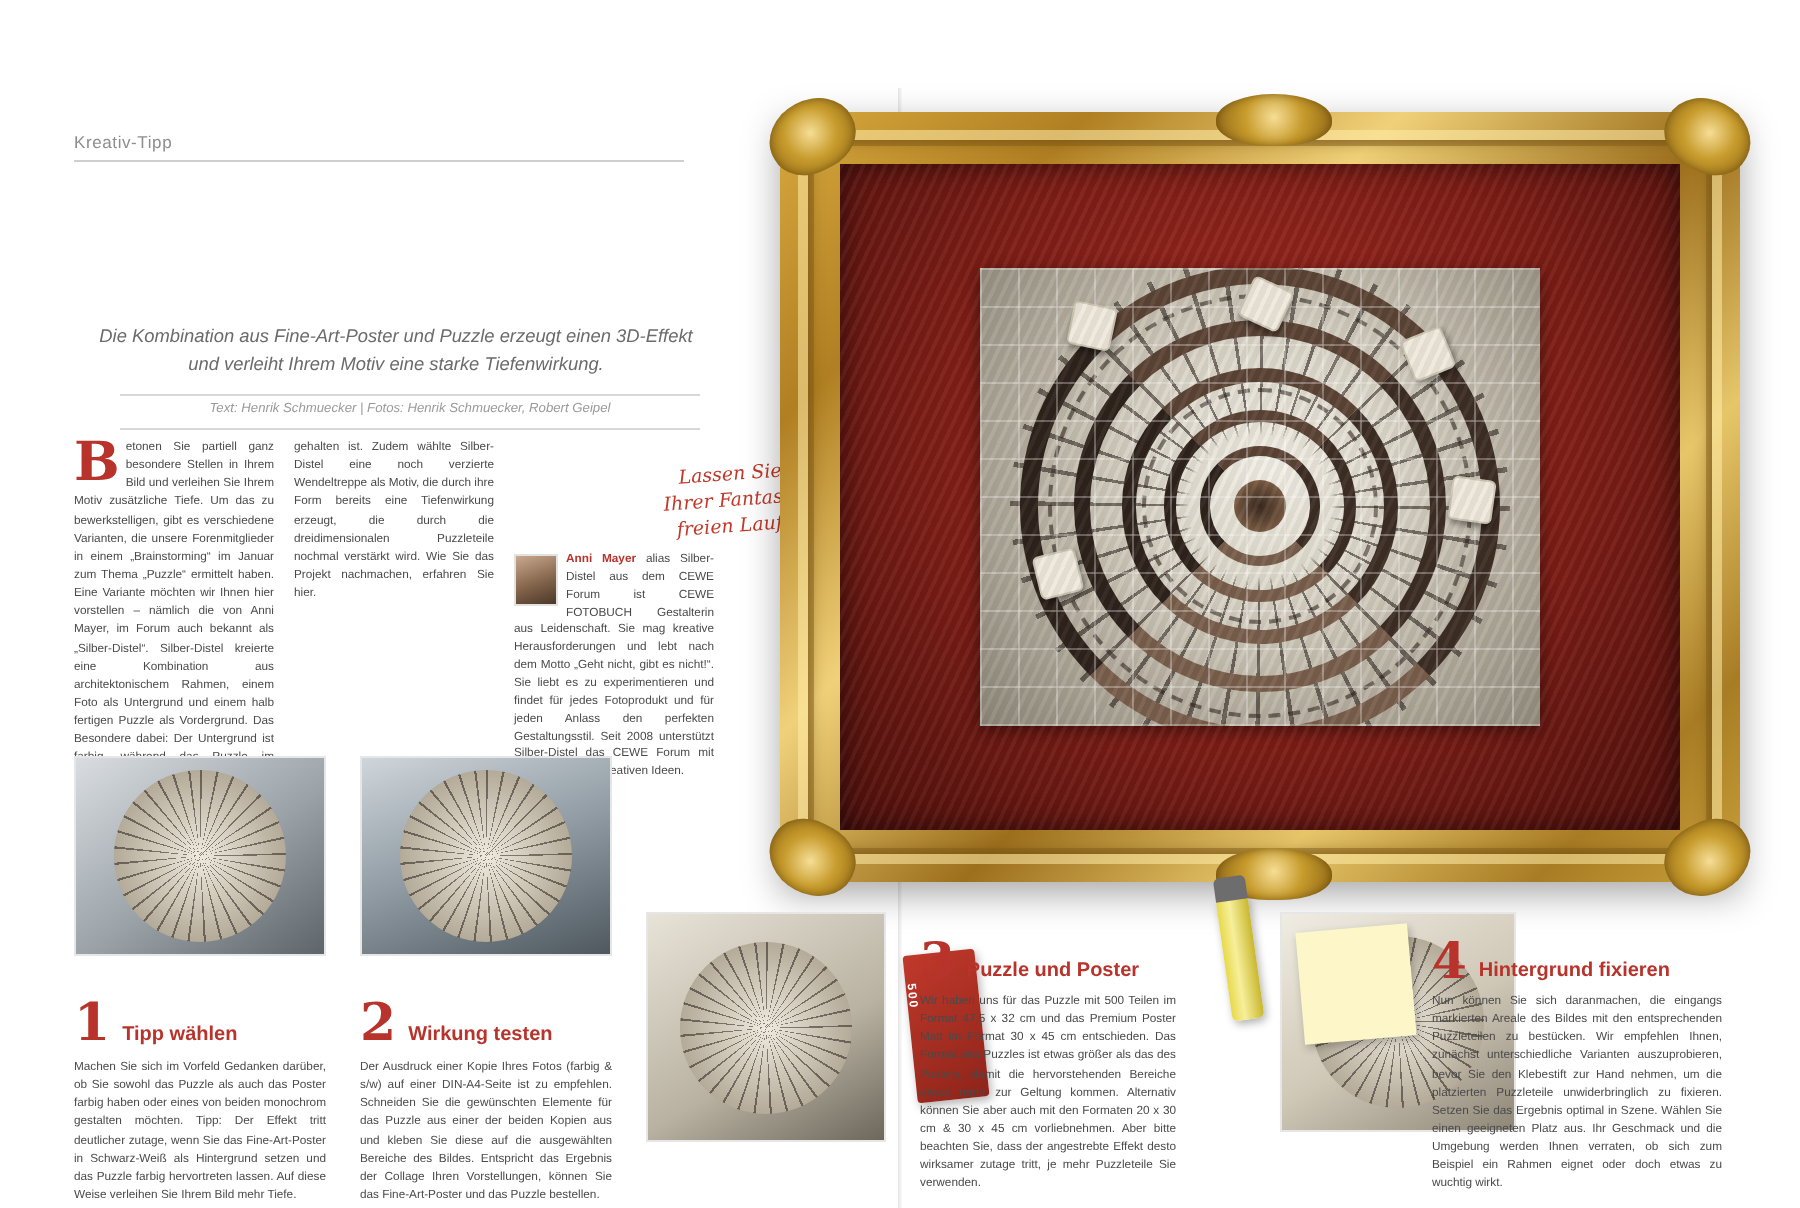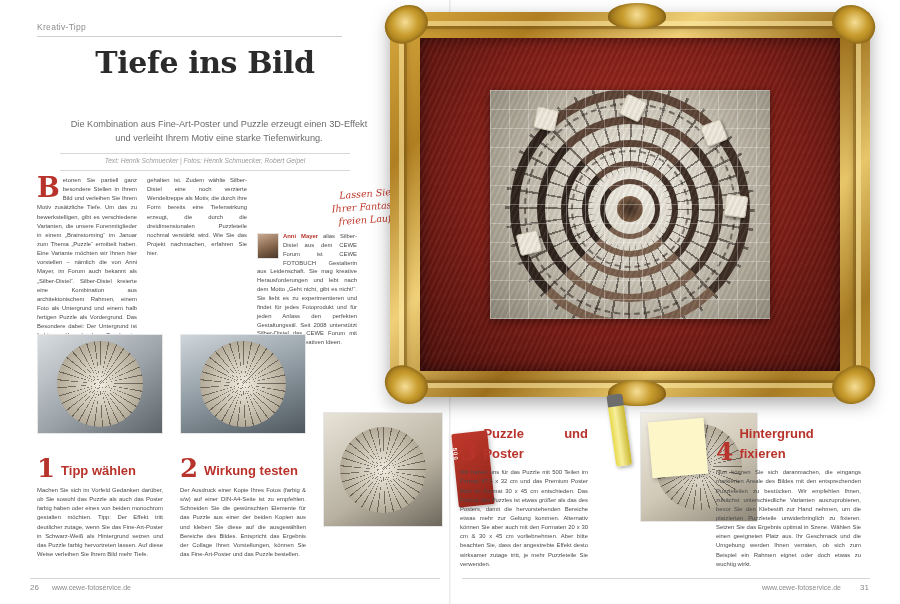--- a/index.html
+++ b/index.html
@@ -4,21 +4,21 @@
 <style>
   * { box-sizing: border-box; }
   html, body { margin:0; padding:0; }
   body {
     width:900px; height:604px;
     font-family:"Liberation Sans", sans-serif;
     background:#ffffff;
     overflow:hidden;
     position:relative;
   }
-  .spread { position:absolute; inset:0; background:#fff; }
+  .spread { position:absolute; inset:0; background:#fff;margin-top:44px; }
 
   
   .gutter {
     position:absolute; left:449px; top:0; width:2px; height:604px;
     background:linear-gradient(to right, rgba(0,0,0,0.10), rgba(0,0,0,0.02));
   }
 
   
   .kicker {
     position:absolute; left:37px; top:22px;
@@ -33,25 +33,26 @@
     text-align:center;
     font-family:"DejaVu Serif", serif;
     font-weight:bold;
     font-size:30px;
     line-height:1.12;
     color:#2b2b2b;
     letter-spacing:-0.4px;
   }
   .headline .l2 { display:block; }
   .standfirst {
-    position:absolute; left:69px; top:118px; width:300px;
+    position:absolute; left:48px; top:118px; width:300px;
     text-align:center;
     font-size:9.2px;
     line-height:1.5;
     color:#6b6b6b;
+    font-style:italic;
   }
   .credits {
     position:absolute; left:57px; top:157px; width:296px;
     text-align:center;
     font-size:6.6px; color:#9a9a9a; font-style:italic;
   }
   .credits-rule-top {
     position:absolute; left:60px; top:153px; width:290px; height:1px; background:#d8d8d8;
   }
   .credits-rule-bot {
@@ -255,21 +256,21 @@
 
   .step {
     position:absolute; font-size:5.9px; line-height:1.55; color:#4a4a4a; text-align:justify;
   }
   .stepnum {
     font-family:"DejaVu Serif", serif;
     font-size:26px; color:#b8332b; font-weight:bold;
     line-height:1;
   }
   .stephead {
-    font-size:13px; color:#b8332b; font-weight:bold;
+    font-size:10px; color:#b8332b; font-weight:bold;
     font-family:"Liberation Sans", sans-serif;
   }
   .step-head-row { display:flex; align-items:flex-end; gap:6px; margin-bottom:5px; }
 
   .s1 { left:37px; top:455px; width:126px; }
   .s2 { left:180px; top:455px; width:126px; }
   .s3 { left:460px; top:424px; width:128px; }
   .s4 { left:716px; top:424px; width:145px; }
 
   .s3 .step-head-row, .s4 .step-head-row { margin-bottom:4px; }
@@ -287,21 +288,20 @@
 <body>
 
 <div class="spread">
 
   <div class="gutter"></div>
 
   <div class="kicker">Kreativ-Tipp</div>
   <div class="kicker-rule"></div>
 
   <div class="headline">
-    <span class="l2">Tiefe ins Bild</span>
   </div>
 
   <div class="standfirst">Die Kombination aus Fine-Art-Poster und Puzzle erzeugt einen 3D-Effekt und verleiht Ihrem Motiv eine starke Tiefenwirkung.</div>
 
   <div class="credits-rule-top"></div>
   <div class="credits">Text: Henrik Schmuecker | Fotos: Henrik Schmuecker, Robert Geipel</div>
   <div class="credits-rule-bot"></div>
 
   <div class="bodycols">
     <div class="col c1">

